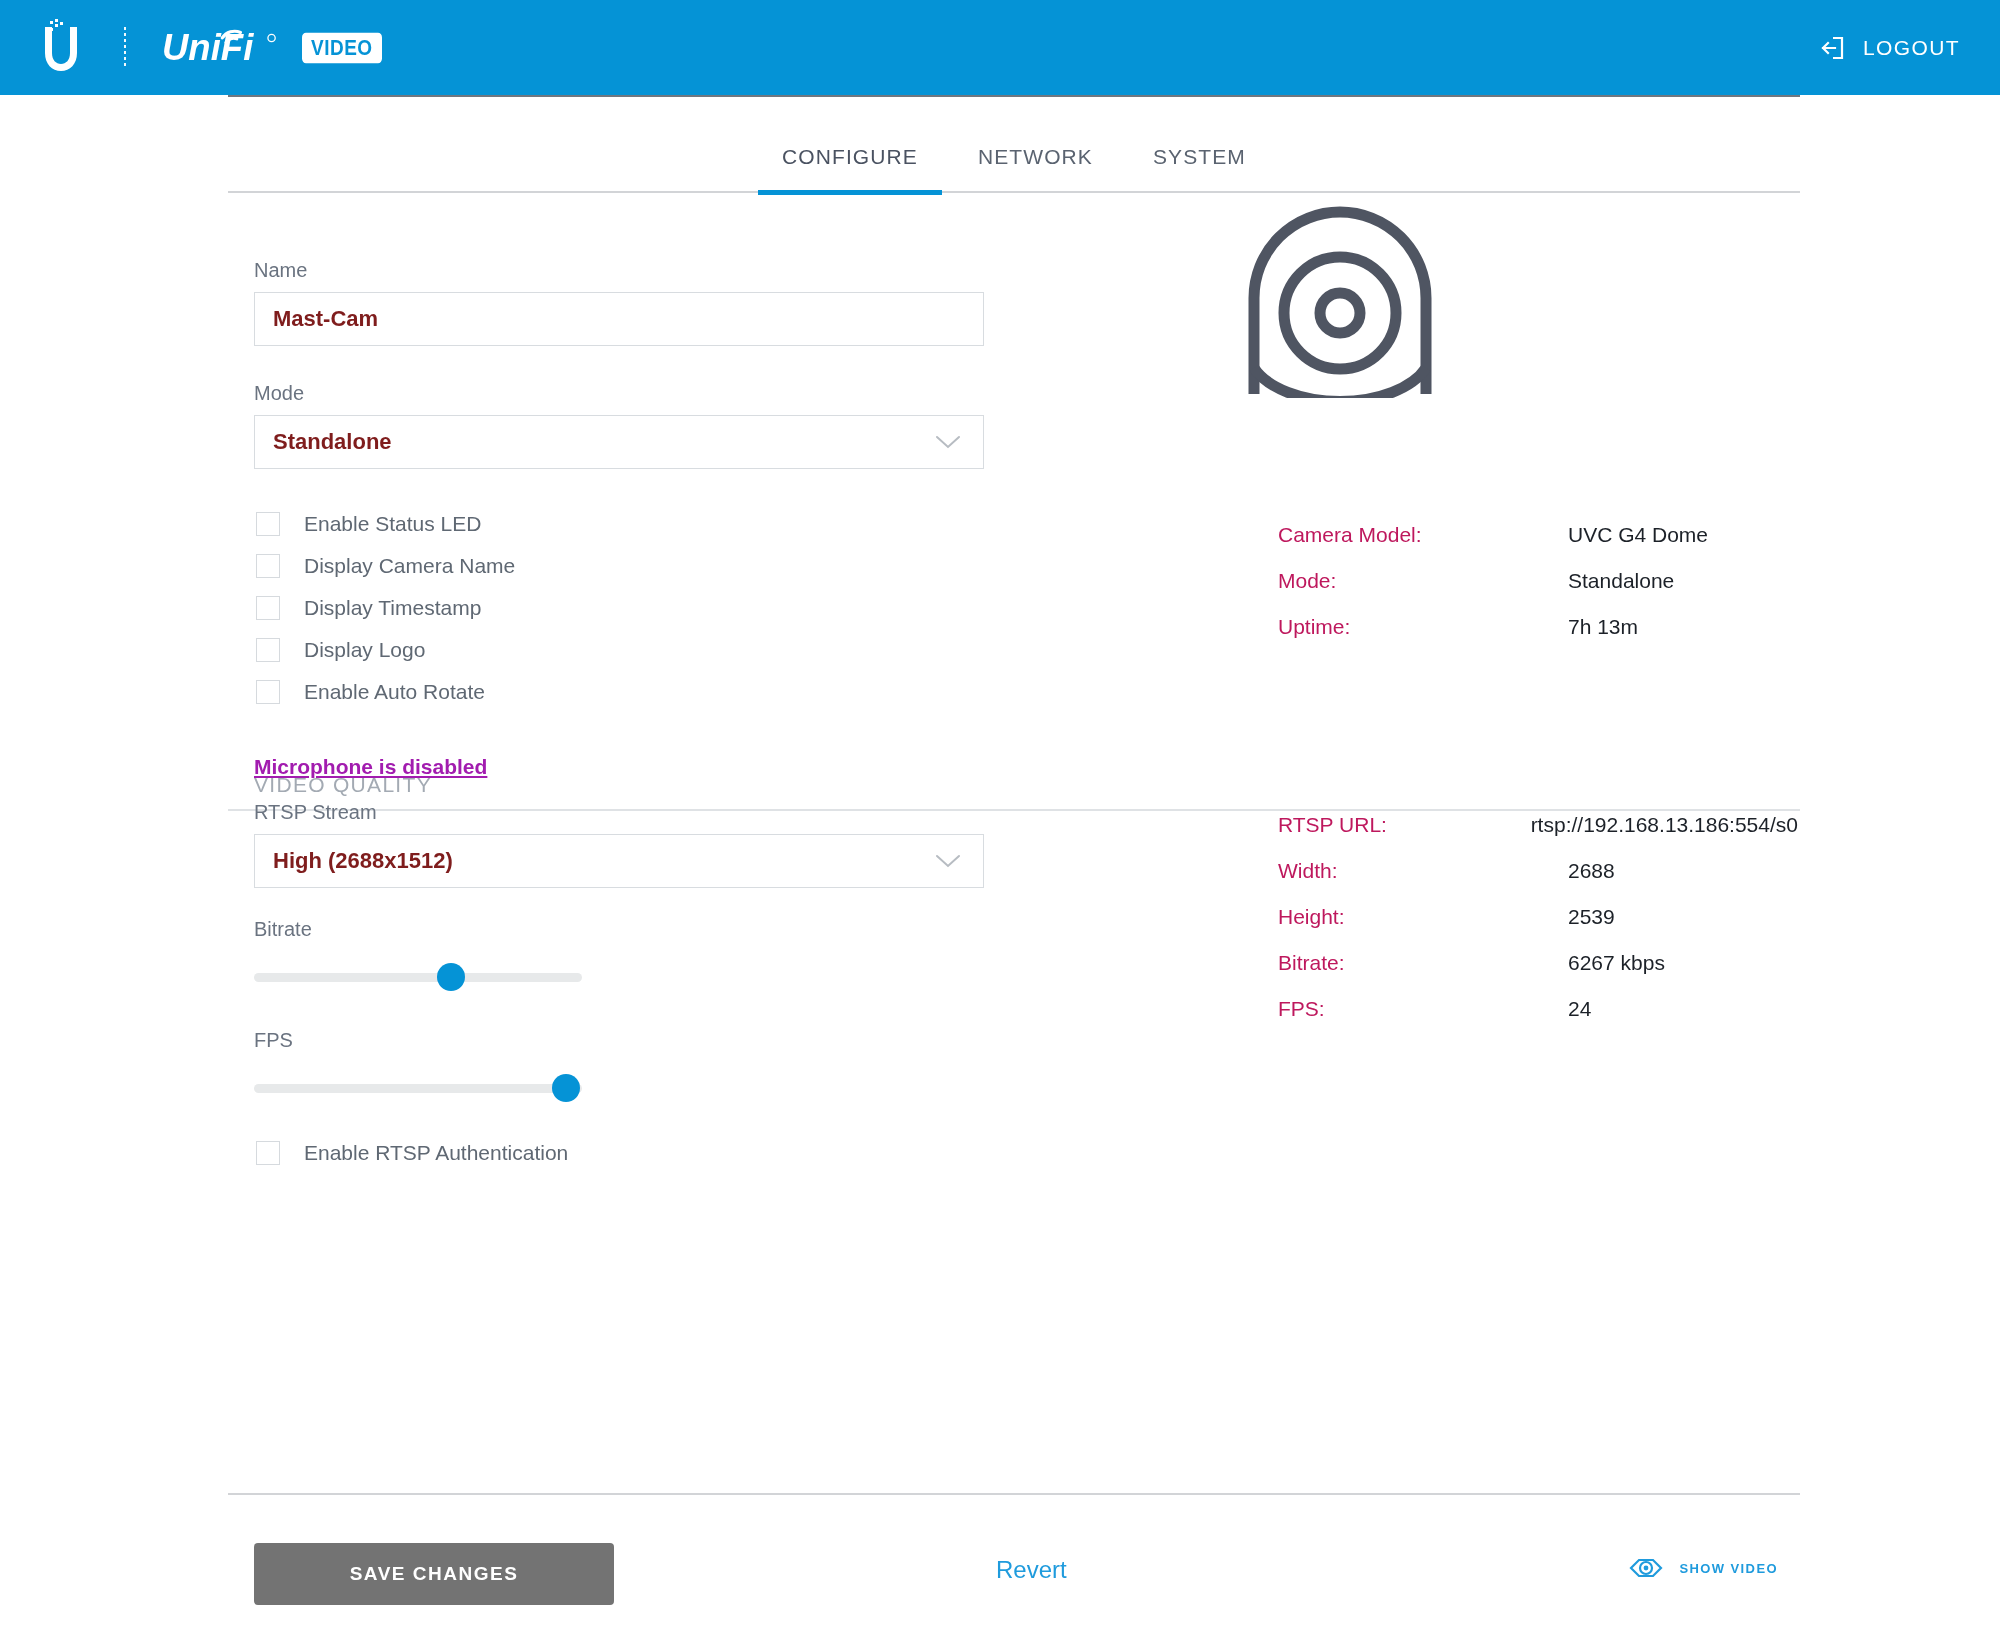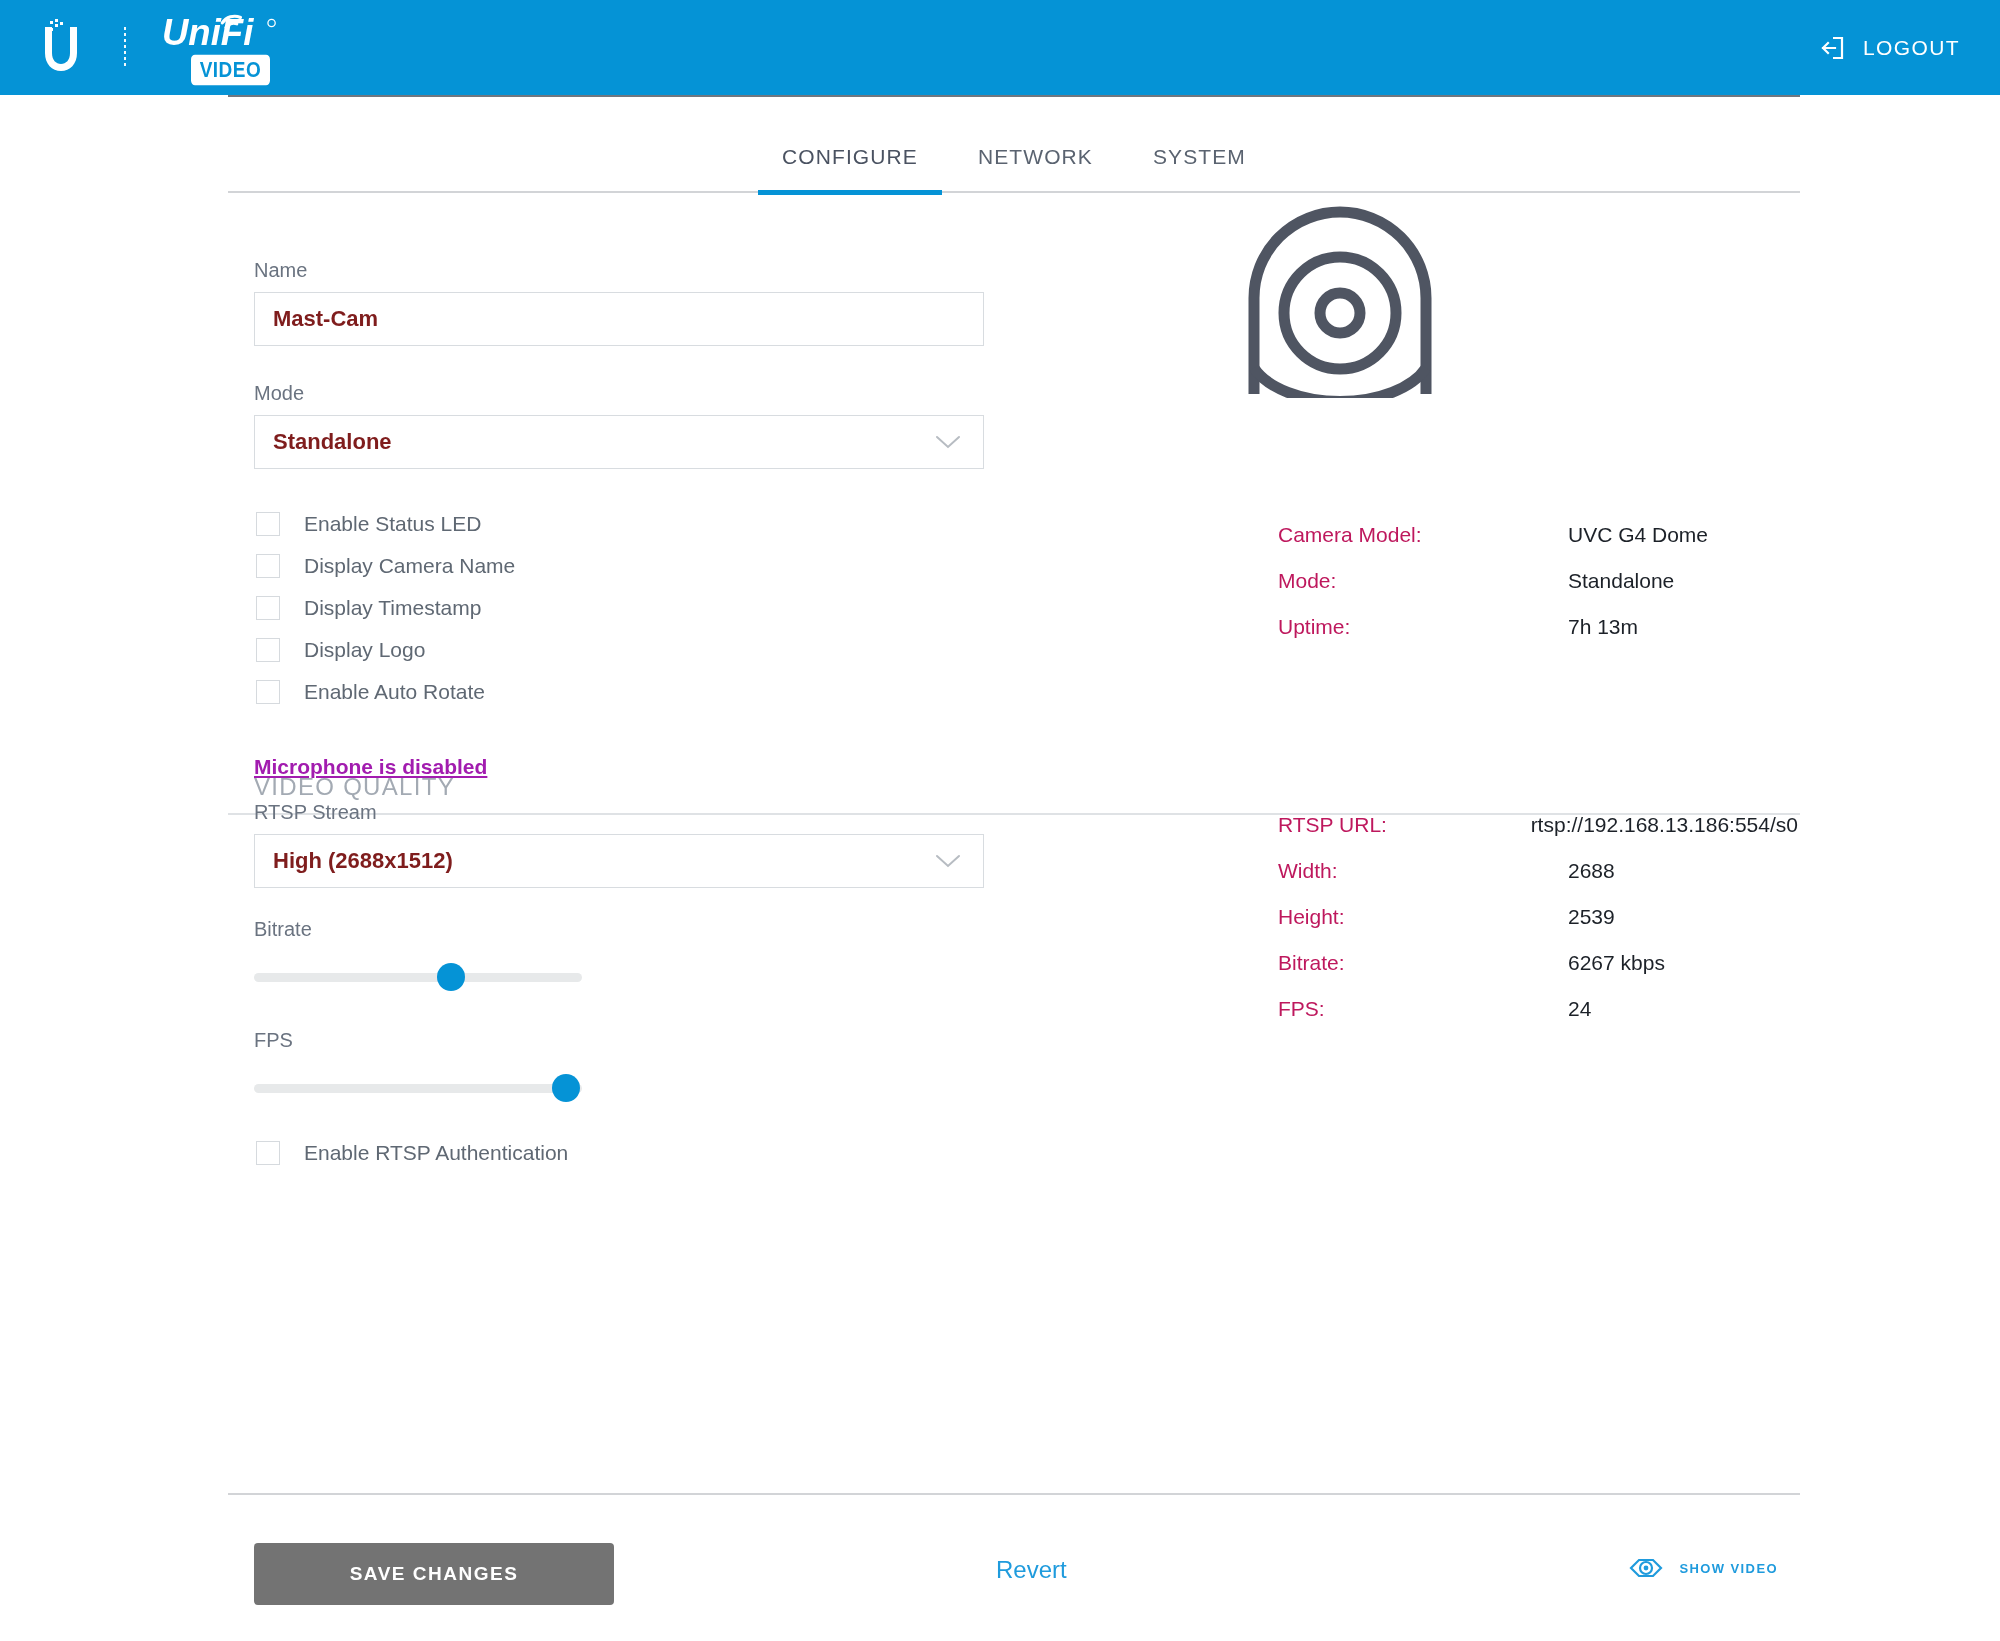--- a/index.html
+++ b/index.html
@@ -21,21 +21,21 @@
   }
   .brand { display: flex; align-items: center; margin-left: 38px; }
   .ubnt-logo { width: 46px; height: 58px; display: block; }
   .brand-divider {
     width: 2px; height: 42px; margin: 0 36px 0 40px;
     background-image: linear-gradient(to bottom, #fff 0 3px, transparent 3px 6px);
     background-size: 2px 6px;
     background-repeat: repeat-y;
     opacity: .95;
   }
-  .unifi-wordmark { display: flex; align-items: center; gap: 3px; flex-direction: column; }
+  .unifi-wordmark { display: flex; align-items: center; gap: 3px; }
   .unifi-svg { height: 42px; display:block; }
   .video-badge {
     background: #ffffff; color: #0593d6;
     font-size: 19px; font-weight: bold; letter-spacing: .5px;
     padding: 3px 9px 4px 9px; border-radius: 4px;
     font-family: "Liberation Sans", sans-serif;
     line-height: 1;
     transform: scaleY(1.18);
   }
   .logout {
@@ -116,21 +116,21 @@
   }
   .check-label { color: #5f6873; font-size: 21px; }
   .note {
     margin-top: 42px; color: #a21caf;
     font-size: 21px; font-weight: bold; text-decoration: underline;
   }
 
   
   .section {
     margin-top: 46px;
-    color: #a3aab3; font-size: 24px; letter-spacing: 1.3px;
+    color: #a3aab3; font-size: 21px; letter-spacing: 1.3px;
     padding-bottom: 12px;
   }
   .section-rule {
     width: 1572px; height: 2px; background: #dfe2e5;
     position: relative; left: -26px;
   }
 
   
   .slider-wrap { margin-top: 30px; }
   .slider {

